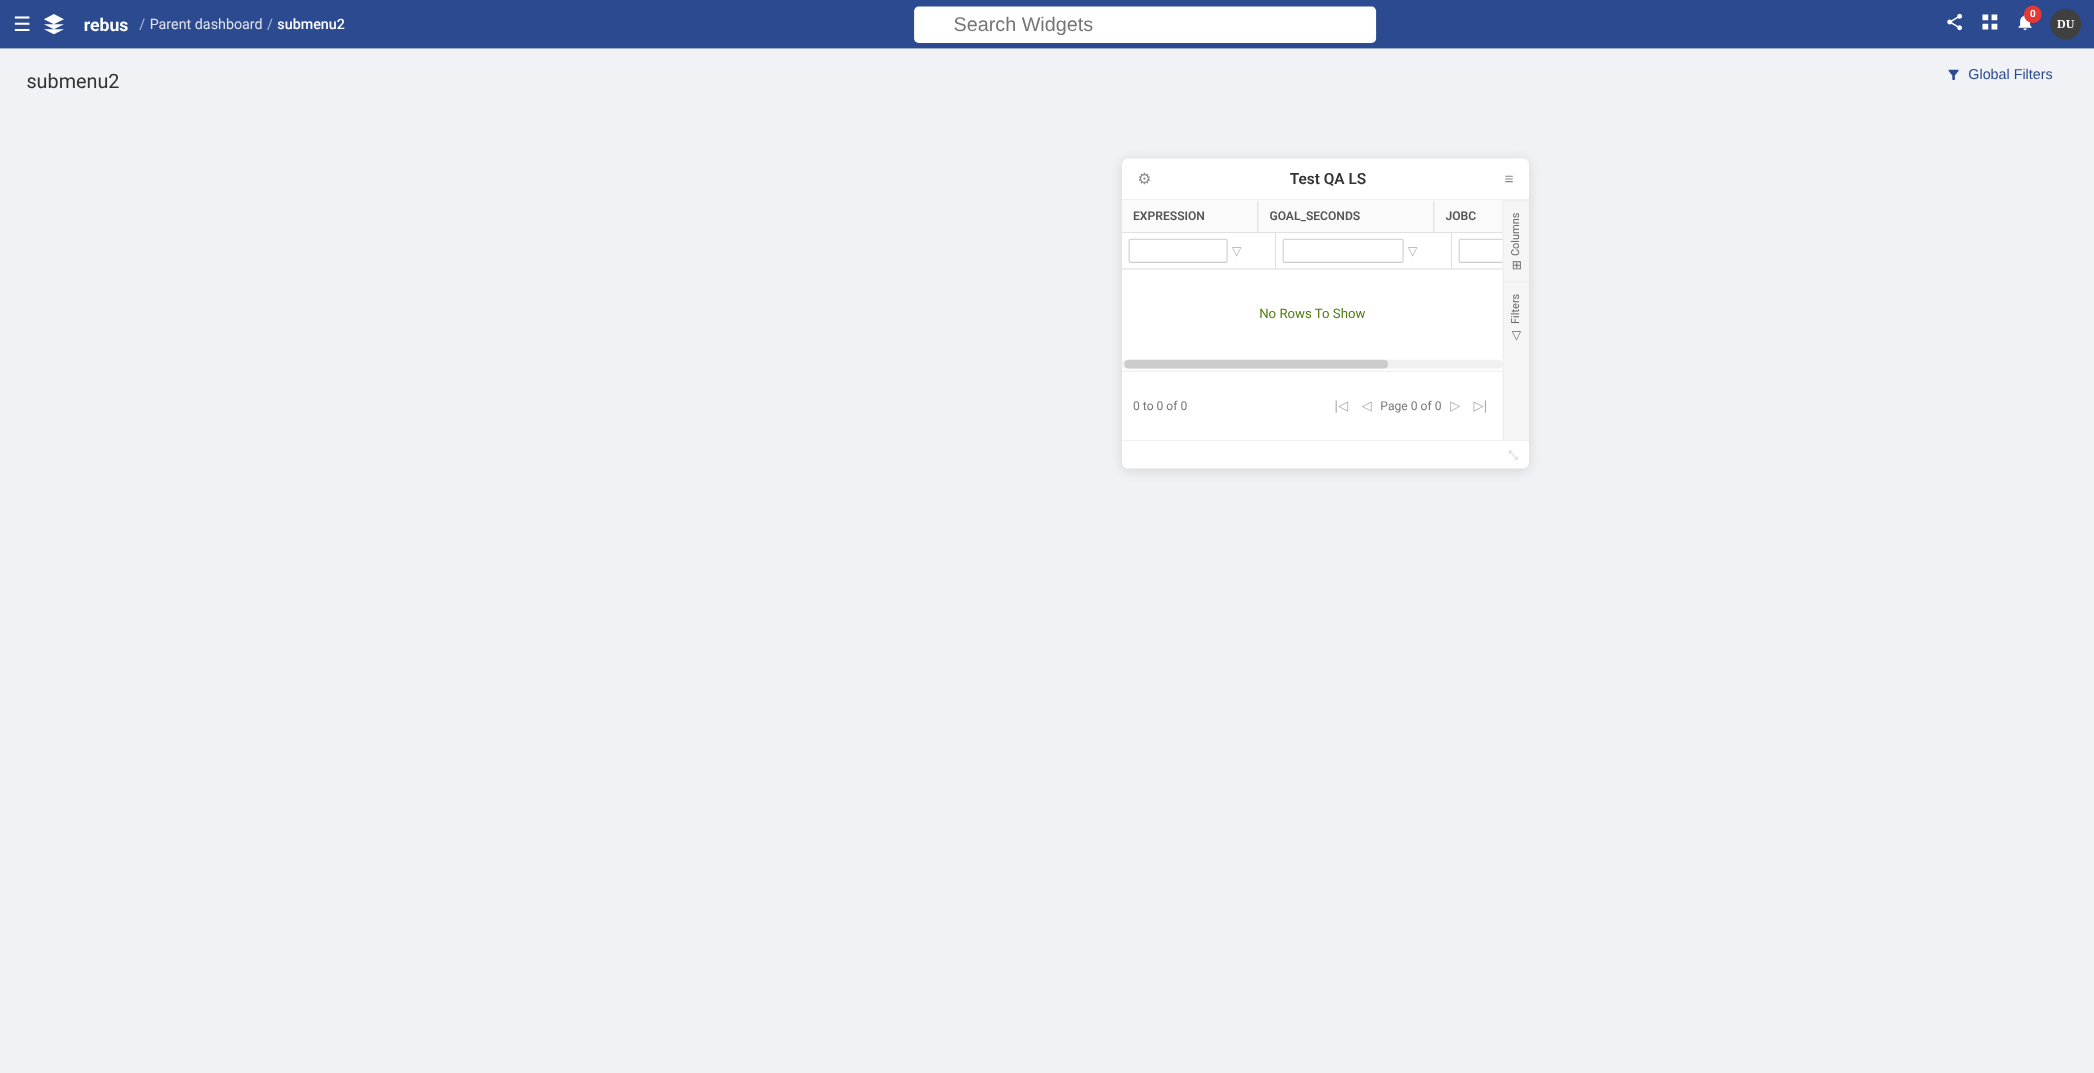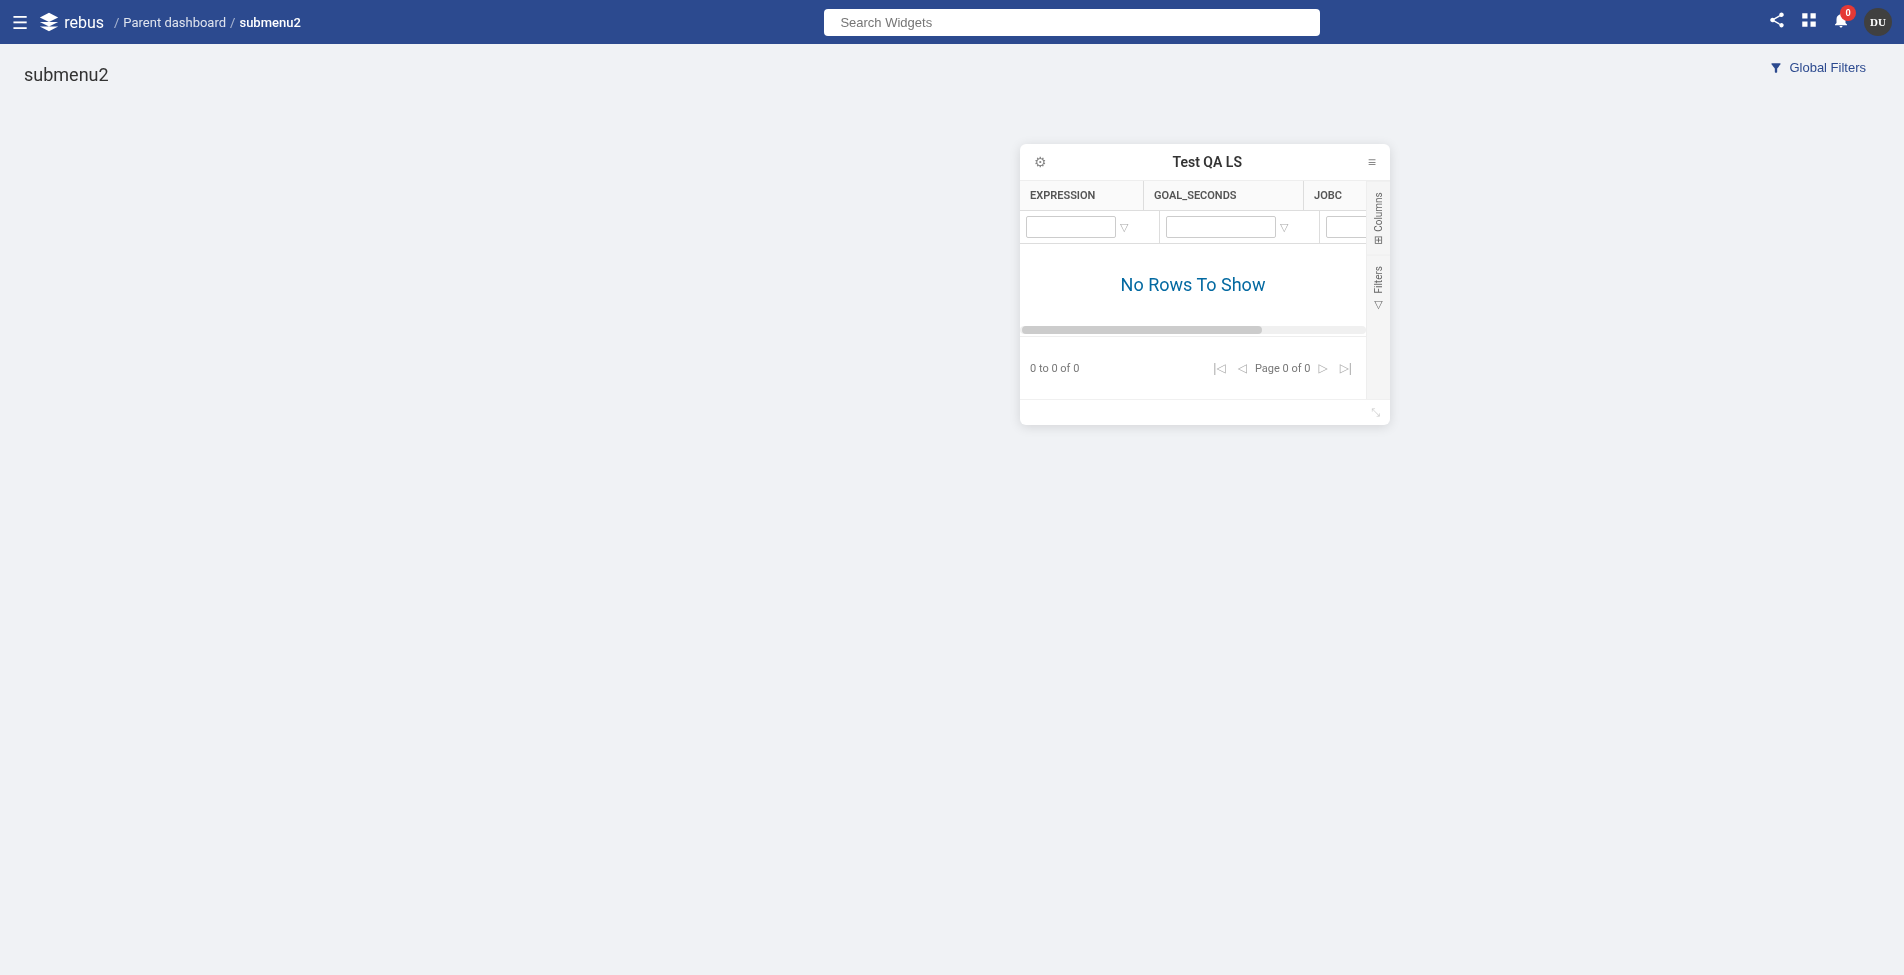--- a/index.html
+++ b/index.html
@@ -21,25 +21,25 @@
       gap: 10px;
       flex: 0 0 auto;
     }
     .hamburger-icon {
       color: white;
       font-size: 18px;
       cursor: pointer;
     }
     .rebus-logo {
       color: white;
-      font-weight: normal;
+      font-weight: bold;
       font-size: 16px;
       display: flex;
       align-items: center;
-      gap: 4px;
+      gap: 16px;
     }
     .rebus-logo-symbol {
       width: 22px;
       height: 22px;
     }
     .breadcrumb {
       color: rgba(255,255,255,0.85);
       font-size: 13px;
       display: flex;
       align-items: center;
@@ -50,23 +50,23 @@
 
     .search-container {
       flex: 1;
       display: flex;
       justify-content: center;
     }
     .search-bar {
       background: white;
       border: none;
       border-radius: 4px;
-      padding: 6px 12px 6px 16px;
-      width: 496px;
-      font-size: 13px;
+      padding: 6px 12px 6px 36px;
+      width: 420px;
+      font-size: 18px;
       color: #666;
       position: relative;
     }
     .search-wrapper {
       position: relative;
       width: 420px;
     }
     .search-icon-wrapper {
       position: absolute;
       left: 10px;
@@ -250,22 +250,22 @@
       display: flex;
       align-items: center;
       justify-content: center;
       color: #999;
       font-size: 13px;
       padding: 20px;
       position: relative;
     }
 
     .no-rows-text {
-      color: #0369a1;
-      font-size: 18px;
+      color: #4d7c0f;
+      font-size: 12px;
     }
 
     .scrollbar-horizontal {
       height: 8px;
       background: #f0f0f0;
       margin: 2px 0;
       border-radius: 4px;
       position: relative;
     }
     .scrollbar-thumb {

